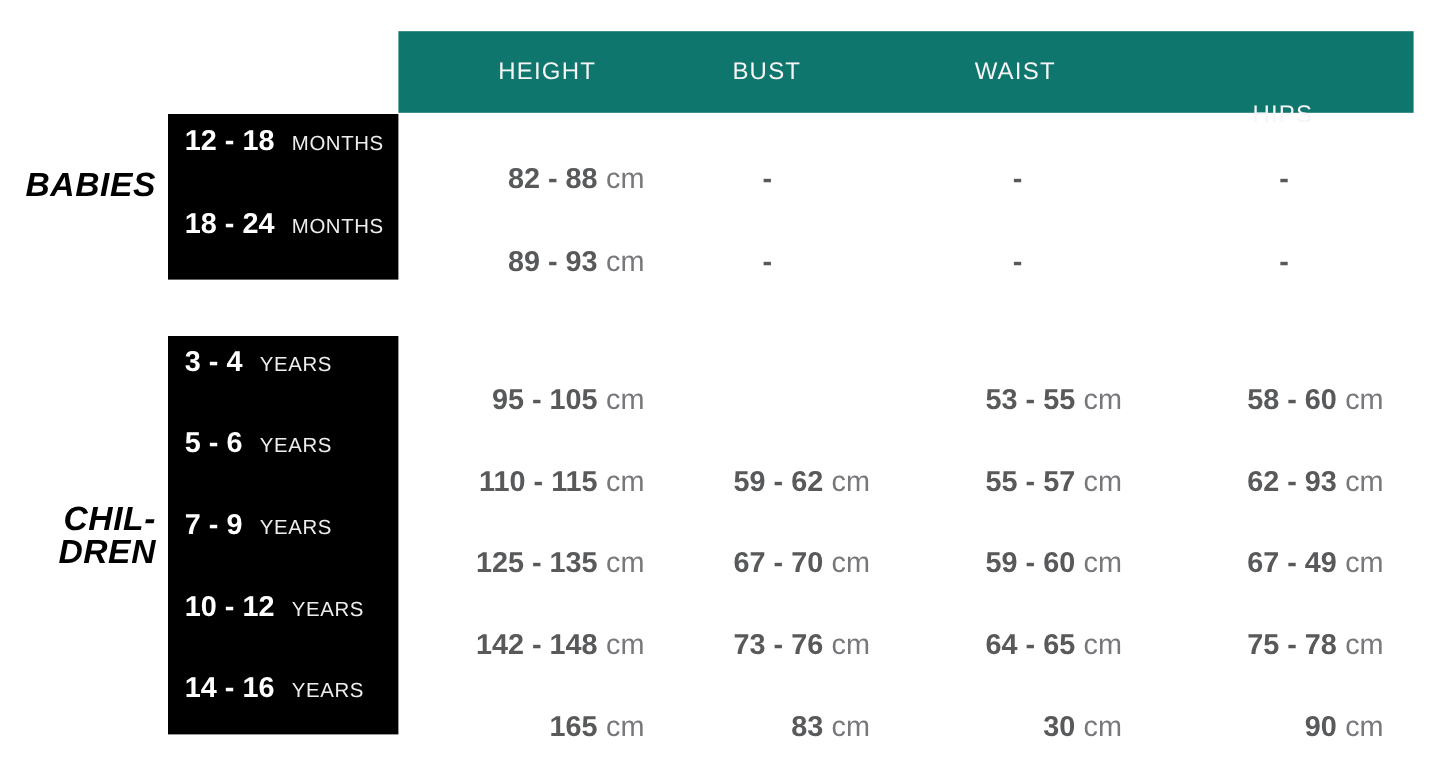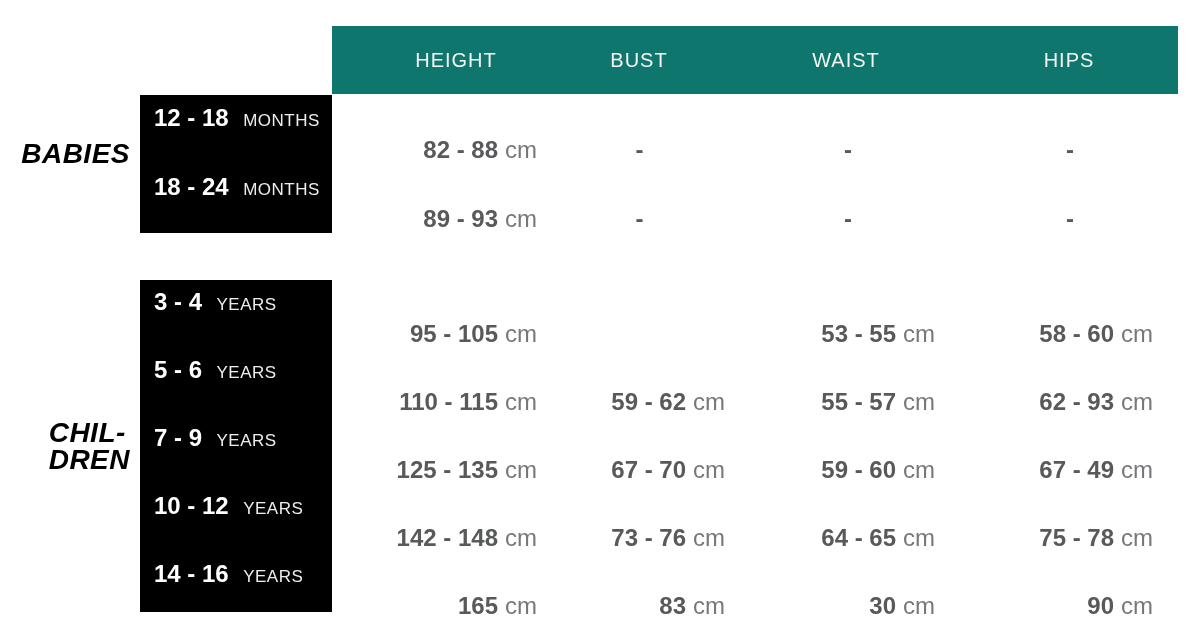--- a/index.html
+++ b/index.html
@@ -8,35 +8,35 @@
     font-family:"Liberation Sans","DejaVu Sans",sans-serif;
   }
   *{box-sizing:border-box;}
 
   
   .header-bar{position:absolute;left:332px;top:26px;width:846px;height:68px;background:#0f766e;}
   .hlabel{
     position:absolute;top:50%;transform:translate(-50%,-50%);
     color:#f5f5f5;font-size:20px;font-weight:400;letter-spacing:1px;white-space:nowrap;
   }
-  .h0{left:124px;} .h1{left:307px;} .h2{left:514px;} .h3{left:737px;}
+  .h0{left:124px;} .h1{left:307px;} .h2{left:514px;} .h3{left:737px;margin-top:36px;}
 
   
   .group{position:absolute;left:0;width:1200px;}
   .group-babies{top:95px;height:138px;}
   .group-children{top:280px;height:332px;}
   .group-box{position:absolute;left:140px;top:0;width:192px;height:100%;background:#000;}
   .group-label{
     position:absolute;left:0;top:0;width:140px;height:100%;
     display:flex;align-items:center;justify-content:flex-end;
     padding-right:10px;
   }
   .group-label .lbl{
     font-weight:bold;font-style:italic;font-size:28px;letter-spacing:0.5px;
-    color:#000;line-height:27px;position:relative;
+    color:#000;text-align:right;line-height:27px;position:relative;
   }
   .group-babies .group-label .lbl{top:-11px;}
   .group-label .lbl span{display:block;}
   .group-label .lbl span:empty{display:none;}
 
   .rows{position:absolute;left:0;top:0;width:100%;height:100%;display:flex;flex-direction:column;}
   .row{flex:1;display:grid;grid-template-columns:140px 192px 213px 189px 210px 234px 1fr;align-items:center;}
 
   
   .age-cell{grid-column:2;padding-left:14px;transform:translateY(-12px);white-space:nowrap;}

